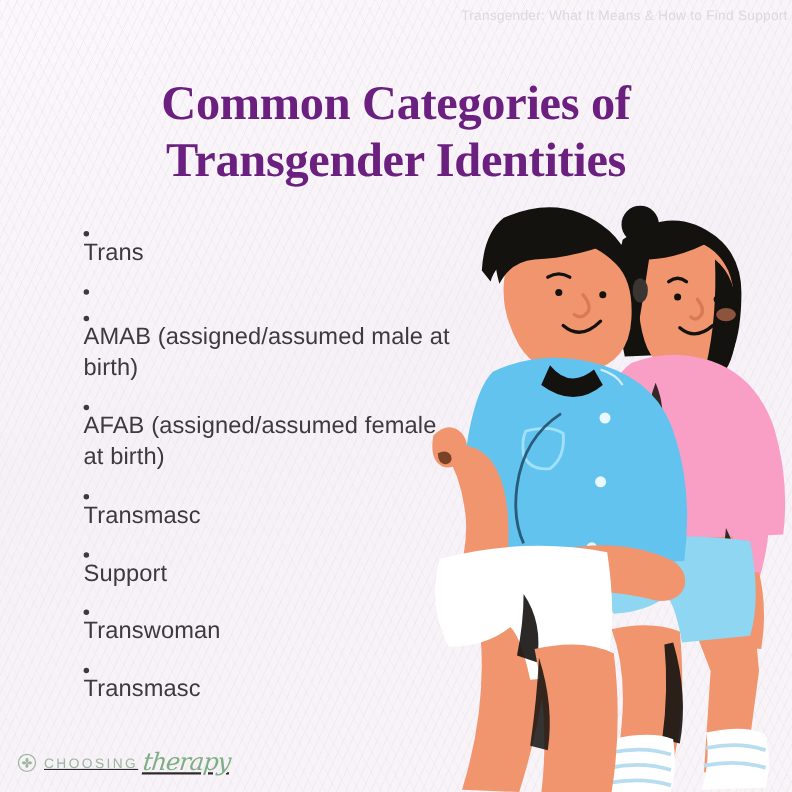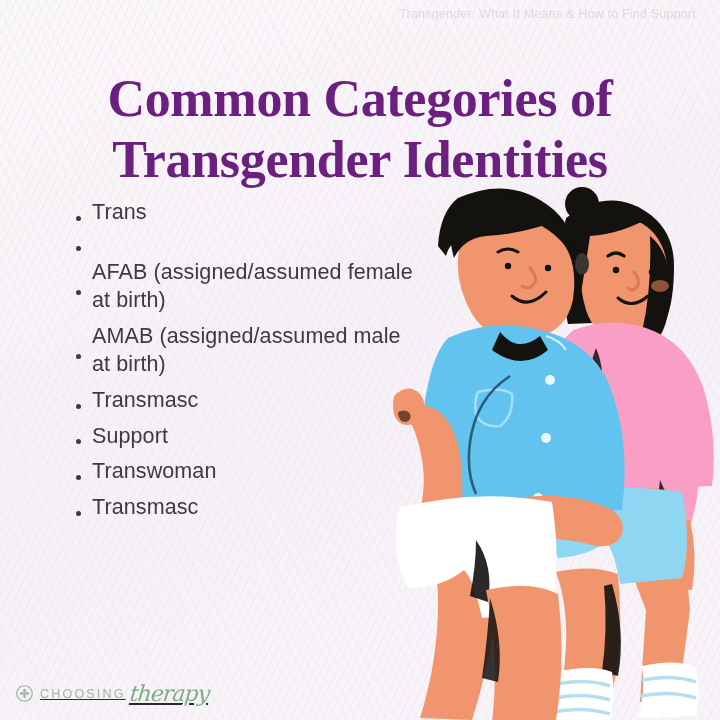--- a/index.html
+++ b/index.html
@@ -31,21 +31,21 @@
   
   #header-strip {
     position: absolute;
     top: 0; left: 0;
     width: 720px;
     height: 28px;
     z-index: 3;
     display: flex;
     align-items: center;
     justify-content: flex-end;
-    padding-right: 24px;
+    padding-right: 4px;
     box-sizing: border-box;
   }
   #header-title {
     font-size: 12.5px;
     letter-spacing: .2px;
     color: #ded7e0;
     white-space: nowrap;
   }
 
   
@@ -53,38 +53,39 @@
     position: absolute;
     top: 68px;
     left: 0;
     width: 720px;
     text-align: center;
     z-index: 3;
   }
   #title-block .tline {
     font-family: "Liberation Serif", serif;
     font-weight: bold;
-    font-size: 52px;
+    font-size: 44px;
     line-height: 1.18;
     color: #6b2080;
     letter-spacing: -0.3px;
   }
 
   
   #list-block {
     position: absolute;
     top: 198px;
     left: 76px;
     width: 340px;
     z-index: 3;
   }
   .li {
     display: flex;
-    align-items: center;
+    align-items: flex-start;
     margin-bottom: 7px;
+    flex-direction: column;
   }
   .li .dot {
     width: 5px;
     height: 5px;
     border-radius: 50%;
     background: #3c3a3e;
     margin-top: 12px;
     margin-right: 11px;
     flex: 0 0 auto;
   }
@@ -264,25 +265,25 @@
   <div id="list-block">
     <div class="li">
       <span class="dot"></span>
       <span class="txt">Trans</span>
     </div>
     <div class="li">
       <span class="dot"></span>
     </div>
     <div class="li">
       <span class="dot"></span>
+      <span class="txt">AMAB (assigned/assumed male at birth)</span>
+    </div>
+    <div class="li">
+      <span class="dot"></span>
       <span class="txt">AFAB (assigned/assumed female at birth)</span>
-    </div>
-    <div class="li">
-      <span class="dot"></span>
-      <span class="txt">AMAB (assigned/assumed male at birth)</span>
     </div>
     <div class="li">
       <span class="dot"></span>
       <span class="txt">Transmasc</span>
     </div>
     <div class="li">
       <span class="dot"></span>
       <span class="txt">Support</span>
     </div>
     <div class="li">

